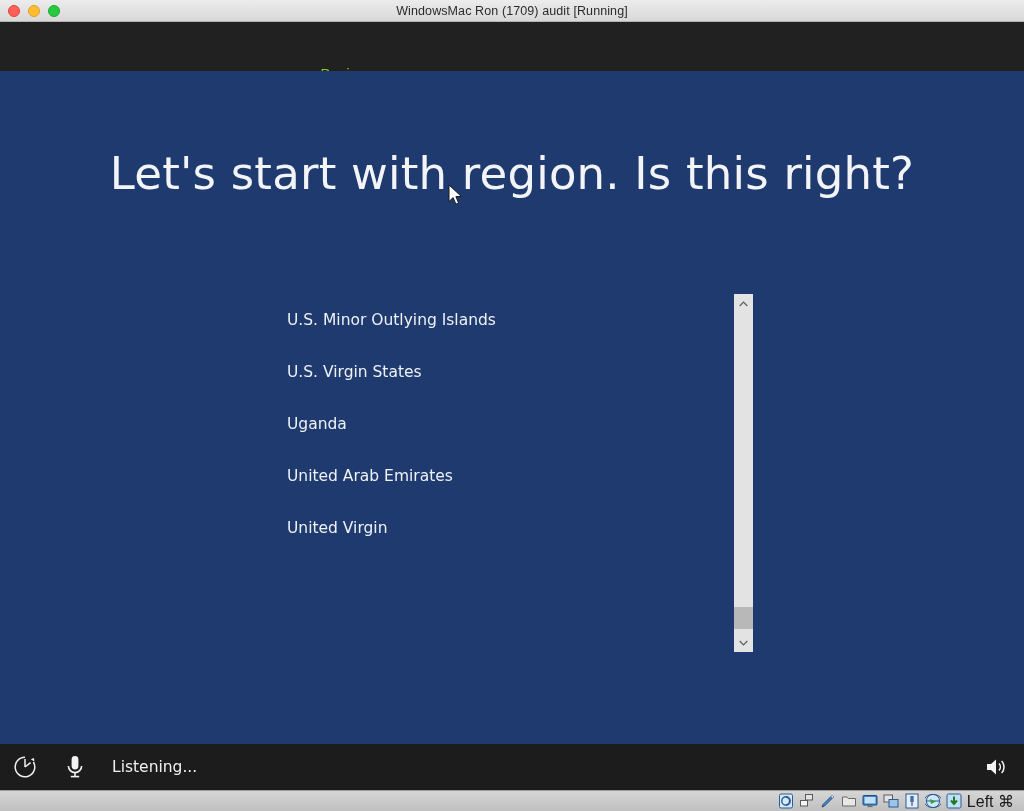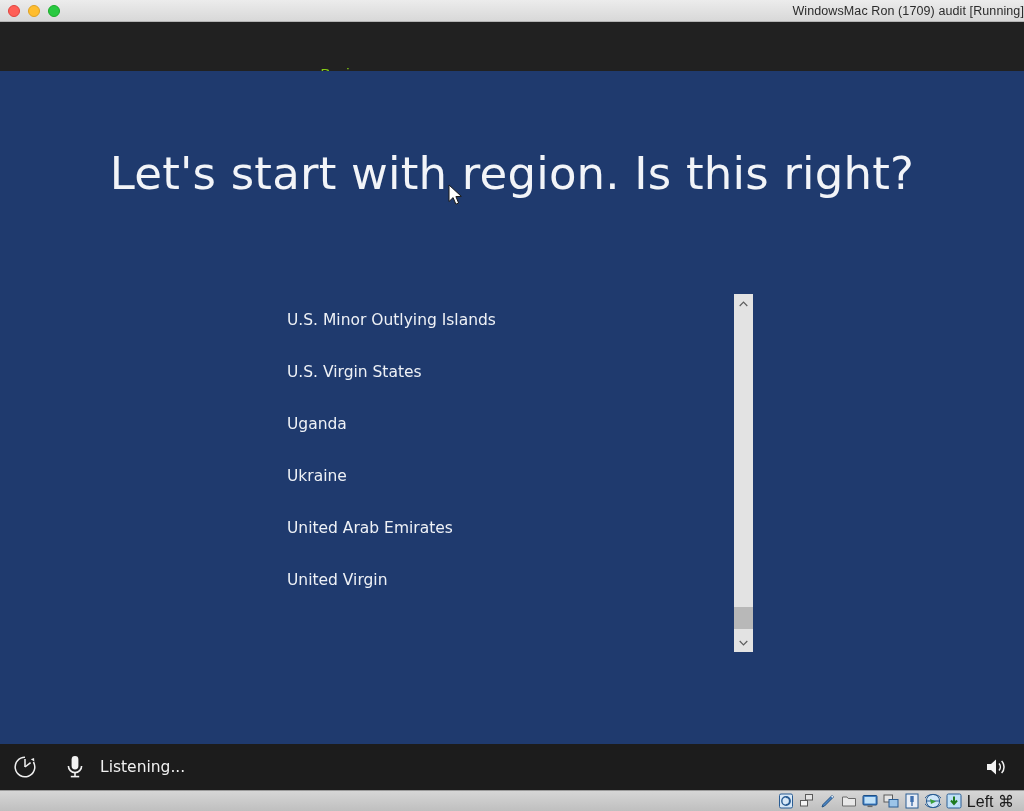--- a/index.html
+++ b/index.html
@@ -15,21 +15,21 @@
     background:linear-gradient(#ececec,#d8d8d8);
     border-bottom:1px solid #b4b4b4;
     display:flex; align-items:center;
   }
   .lights{ position:absolute; left:8px; top:0; height:22px; display:flex; align-items:center; gap:8px; }
   .light{ width:12px; height:12px; border-radius:50%; display:block; }
   .light.close{ background:#ff5f57; border:1px solid #e0443e; }
   .light.min{ background:#ffbd2e; border:1px solid #dea123; }
   .light.max{ background:#28c940; border:1px solid #1aab29; }
   #window-title{
-    width:1024px; text-align:right; font-size:12.5px; color:#2b2b2b;
+    width:1024px; text-align:center; font-size:12.5px; color:#2b2b2b;
     letter-spacing:.1px;
   }
 
   
   #app-header{
     position:absolute; left:0; top:22px; width:1024px; height:49px;
     background:#212121;
   }
   #tab-basics{
     position:absolute; left:245px; top:0; width:195px; height:49px;
@@ -96,21 +96,21 @@
   #mouse-cursor{ position:absolute; left:448px; top:113px; width:16px; height:24px; }
 
   
   #cortana-bar{
     position:absolute; left:0; top:744px; width:1024px; height:46px;
     background:#1c1c1c; display:flex; align-items:center;
   }
   #ease-of-access-icon{ position:absolute; left:12px; top:10px; width:26px; height:26px; }
   #mic-icon{ position:absolute; left:62px; top:9px; width:26px; height:28px; }
   #listening-text{
-    position:absolute; left:100px; top:0; height:46px;
+    position:absolute; left:112px; top:0; height:46px;
     display:flex; align-items:center; color:#f0f0f0; font-size:15.5px;
     font-family:"DejaVu Sans", sans-serif;
   }
   #volume-icon{ position:absolute; right:16px; top:11px; width:24px; height:24px; }
 
   
   #vbox-statusbar{
     position:absolute; left:0; top:790px; width:1024px; height:21px;
     background:linear-gradient(#d6d6d6,#bfbfbf);
     border-top:1px solid #9a9a9a;
@@ -149,23 +149,20 @@
 
     <div id="region-list">
         <div class="region-item">
           <span>U.S. Minor Outlying Islands</span>
         </div>
         <div class="region-item">
           <span>U.S. Virgin States</span>
         </div>
         <div class="region-item">
           <span>Uganda</span>
-        </div>
-        <div class="region-item">
-          <span>Ukraine</span>
         </div>
         <div class="region-item">
           <span>United Arab Emirates</span>
         </div>
         <div class="region-item">
           <span>United Virgin</span>
         </div>
       </div>
 
     <div id="list-scrollbar">

